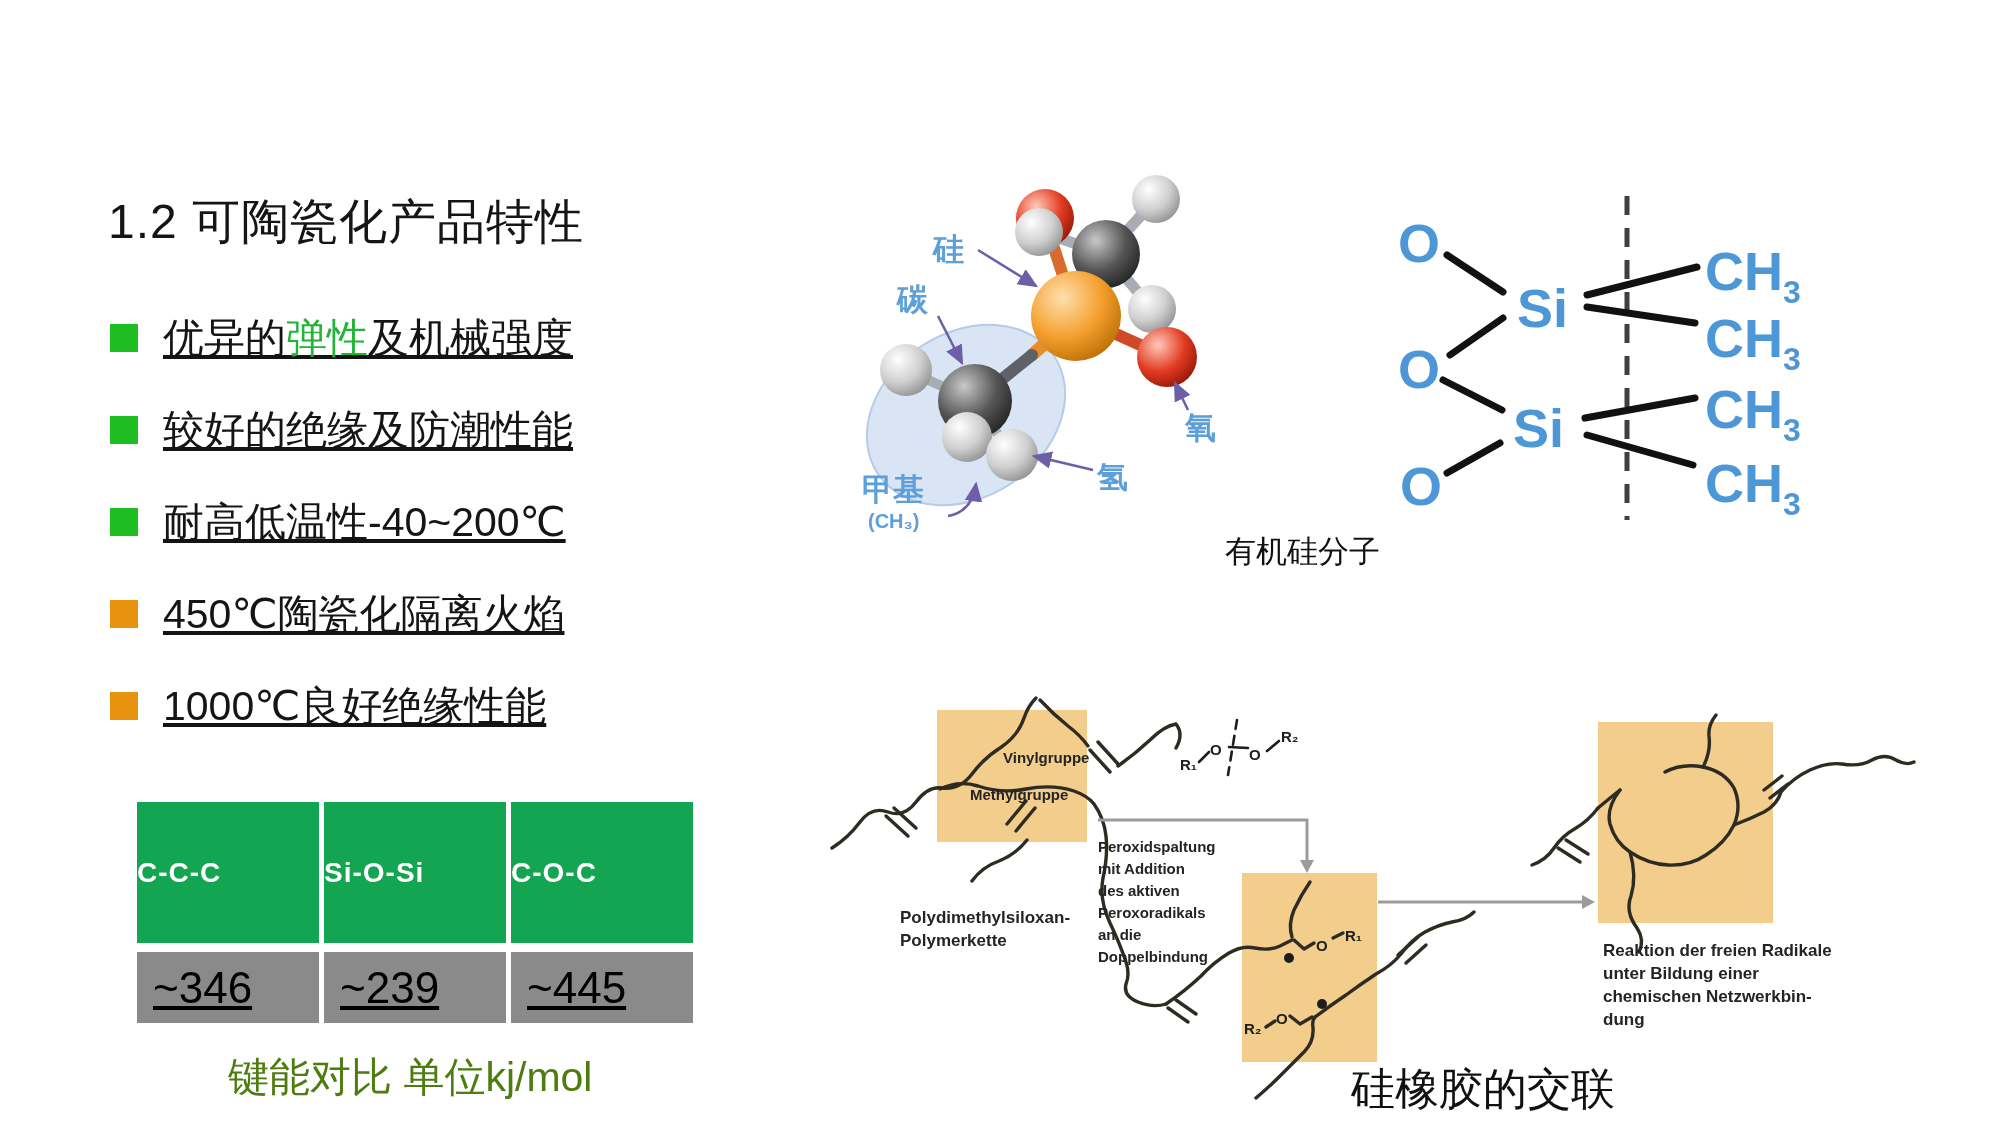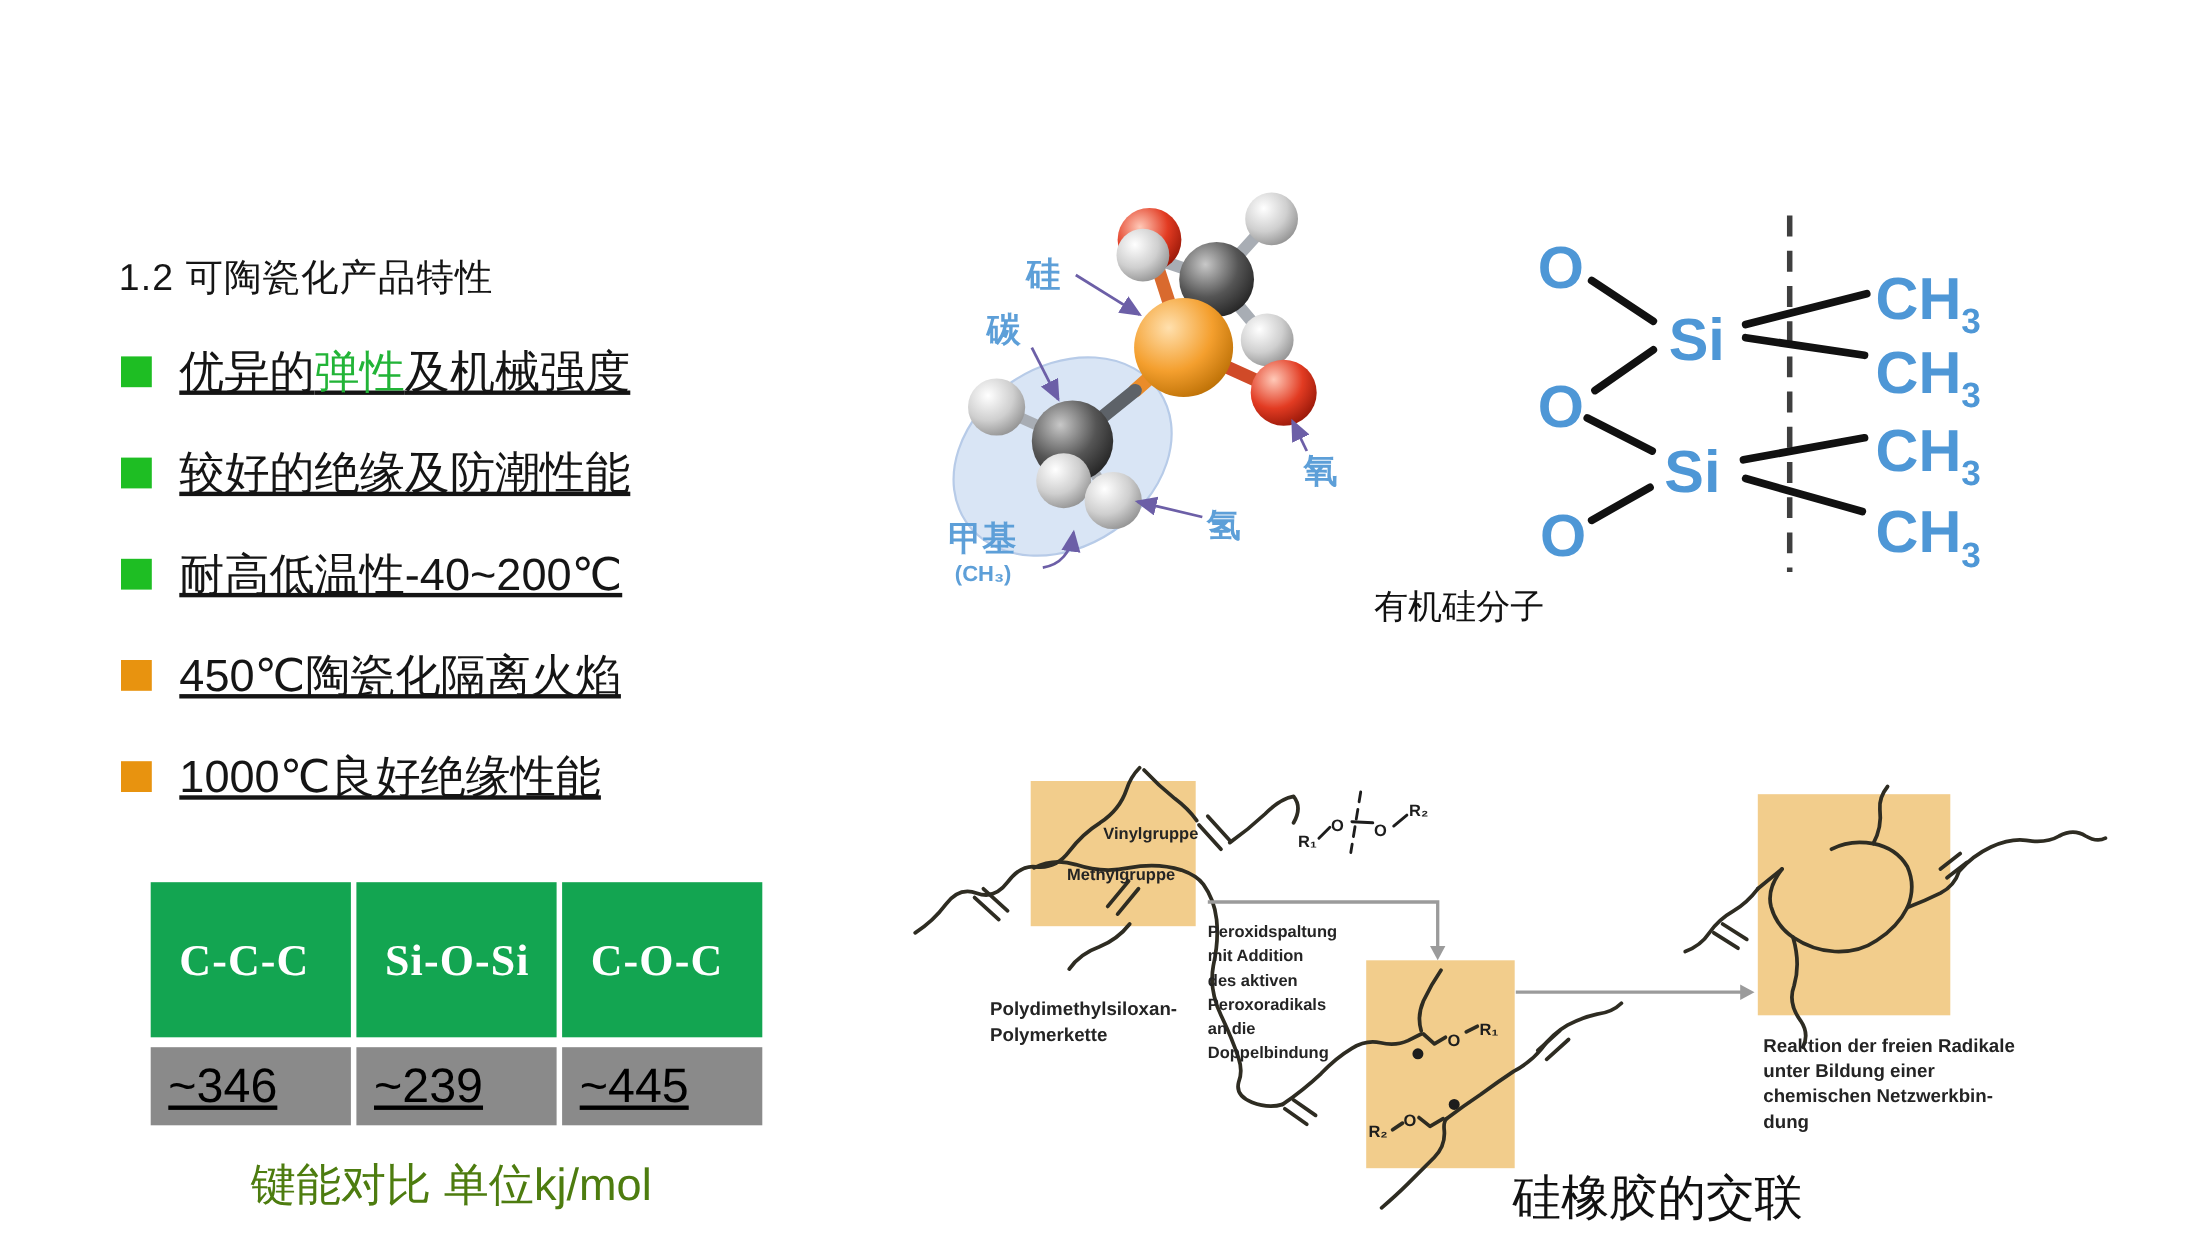--- a/index.html
+++ b/index.html
@@ -1,37 +1,37 @@
 <!DOCTYPE html>
 <html><head>
 <meta charset="utf-8">
 <style>
   html,body{margin:0;padding:0;background:#fff;}
   .slide{
     position:relative;width:2000px;height:1125px;background:#ffffff;overflow:hidden;
     font-family:"Liberation Sans","DejaVu Sans",sans-serif;color:#141414;
   }
   
-  .title{position:absolute;left:108px;top:190px;font-size:34px;letter-spacing:1px;color:#151515;white-space:nowrap;margin-top:40px;}
+  .title{position:absolute;left:108px;top:190px;font-size:48px;letter-spacing:1px;color:#151515;white-space:nowrap;}
   
   .features{position:absolute;left:110px;top:292px;width:660px;list-style:none;margin:0;padding:0;text-decoration:underline;}
   .feature{display:flex;align-items:center;height:92px;font-size:41px;color:#151515;white-space:nowrap;}
   .marker{width:28px;height:28px;flex:0 0 28px;margin-right:25px;}
   .m-green{background:#1EBE23;}
   .m-orange{background:#E8930F;}
   .feature .em{color:#22B437;}
   
   .bond-table{position:absolute;left:137px;top:802px;display:grid;
     grid-template-columns:182px 182px 182px;grid-template-rows:141px 71px;
     column-gap:5px;row-gap:9px;}
-  .bt-head{background:#13A551;color:#ffffff;font-weight:bold;font-size:40px;display:flex;align-items:center;padding-left:26px;letter-spacing:1px;font-family:Liberation Serif, serif;}
+  .bt-head{background:#13A551;color:#ffffff;font-weight:bold;font-size:28px;display:flex;align-items:center;letter-spacing:1px;}
   .bt-val{background:#8A8A8A;color:#000;font-size:44px;display:flex;align-items:center;padding-left:16px;text-decoration:underline;}
   .table-caption{position:absolute;left:228px;top:1050px;font-size:41px;color:#4d7c0f;white-space:nowrap;}
   
-  .fig-caption{position:absolute;font-size:31px;color:#111;white-space:nowrap;margin-left:24px;}
+  .fig-caption{position:absolute;font-size:31px;color:#111;white-space:nowrap;}
   .cap-molecule{left:1225px;top:531px;}
   .cap-crosslink{left:1351px;top:1060px;font-size:44px;}
   
   .svg-abs{position:absolute;}
   svg text{font-family:"Liberation Sans","DejaVu Sans",sans-serif;}
   .cn-label{fill:#5d9fd8;font-size:31px;font-weight:bold;}
   .cn-label-sm{fill:#5d9fd8;font-size:20px;font-weight:bold;}
   .formula-t{fill:#4E97D6;font-size:54px;font-weight:bold;}
   .de-text{fill:#242424;font-size:15px;font-weight:bold;}
   .de-text-lg{fill:#242424;font-size:17px;font-weight:bold;}

